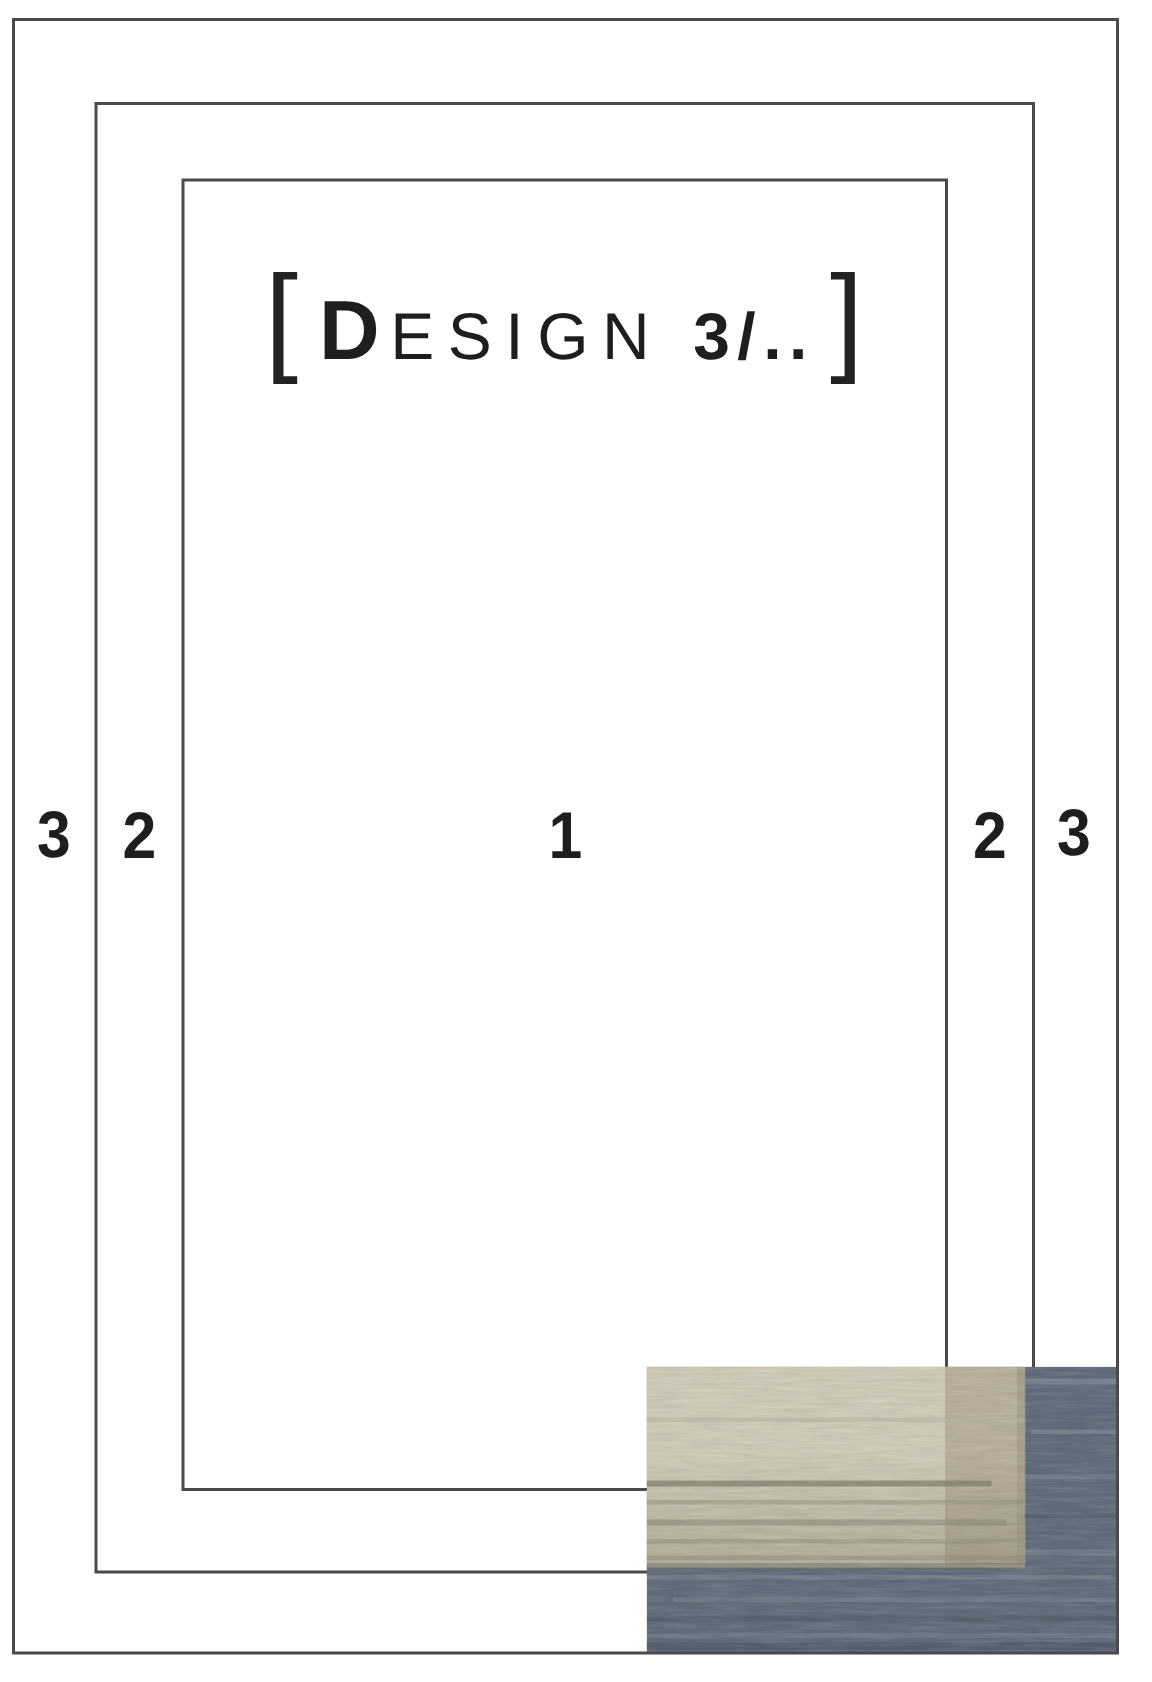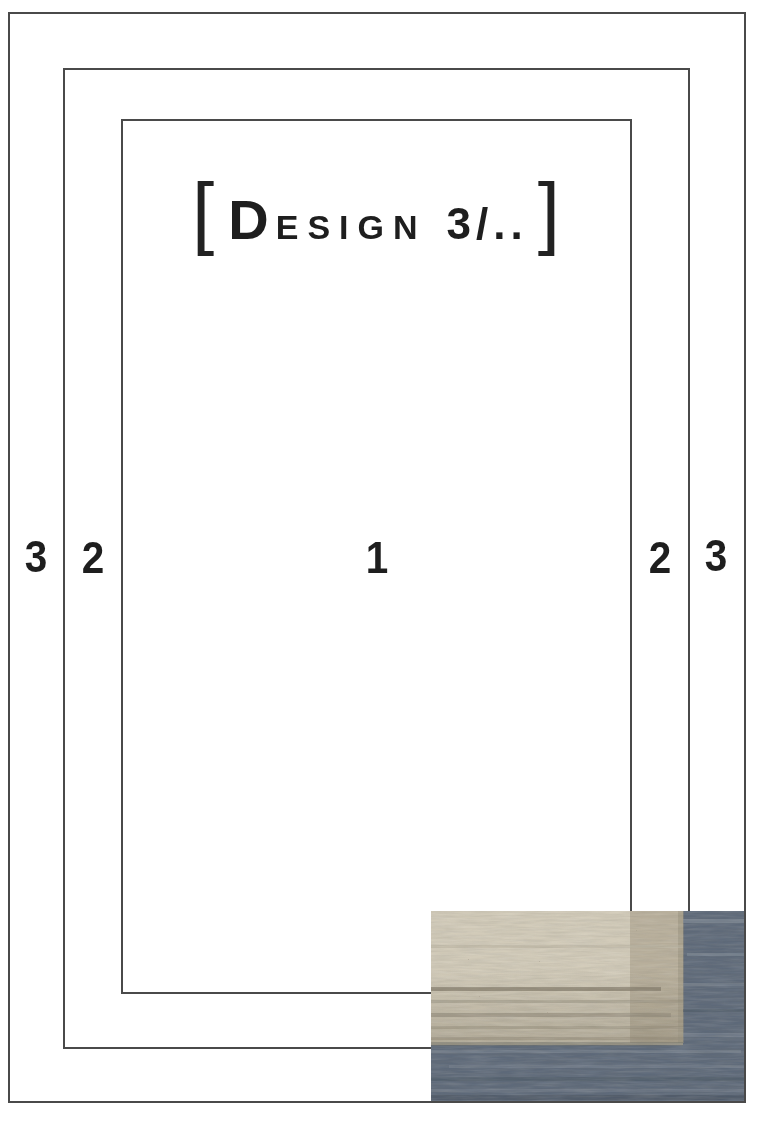--- a/index.html
+++ b/index.html
@@ -28,21 +28,21 @@
   
   .title{
     position:absolute;left:122px;top:172px;width:508px;height:96px;
     display:flex;align-items:baseline;justify-content:center;
     color:var(--text);z-index:2;white-space:nowrap;
   }
   .title .bracket{font-size:80px;font-weight:400;line-height:1;color:#222;}
   .title .b-left{margin-right:14px;}
   .title .b-right{margin-left:10px;}
   .title .t-initial{font-size:56px;font-weight:700;letter-spacing:7px;}
-  .title .t-caps{font-size:34px;font-weight:700;letter-spacing:9px;}
+  .title .t-caps{font-size:44px;font-weight:400;letter-spacing:9px;}
   .title .t-num{font-size:44px;font-weight:700;letter-spacing:5px;margin-left:20px;}
 
   
   .zl{
     position:absolute;transform:translate(-50%,-50%) scaleX(0.92);
     font-size:44px;font-weight:700;color:var(--text);z-index:2;line-height:1;
   }
   .zl-left-outer {left:36px; top:557px;}
   .zl-left-inner {left:93px; top:558px;}
   .zl-center     {left:377px;top:558px;}

